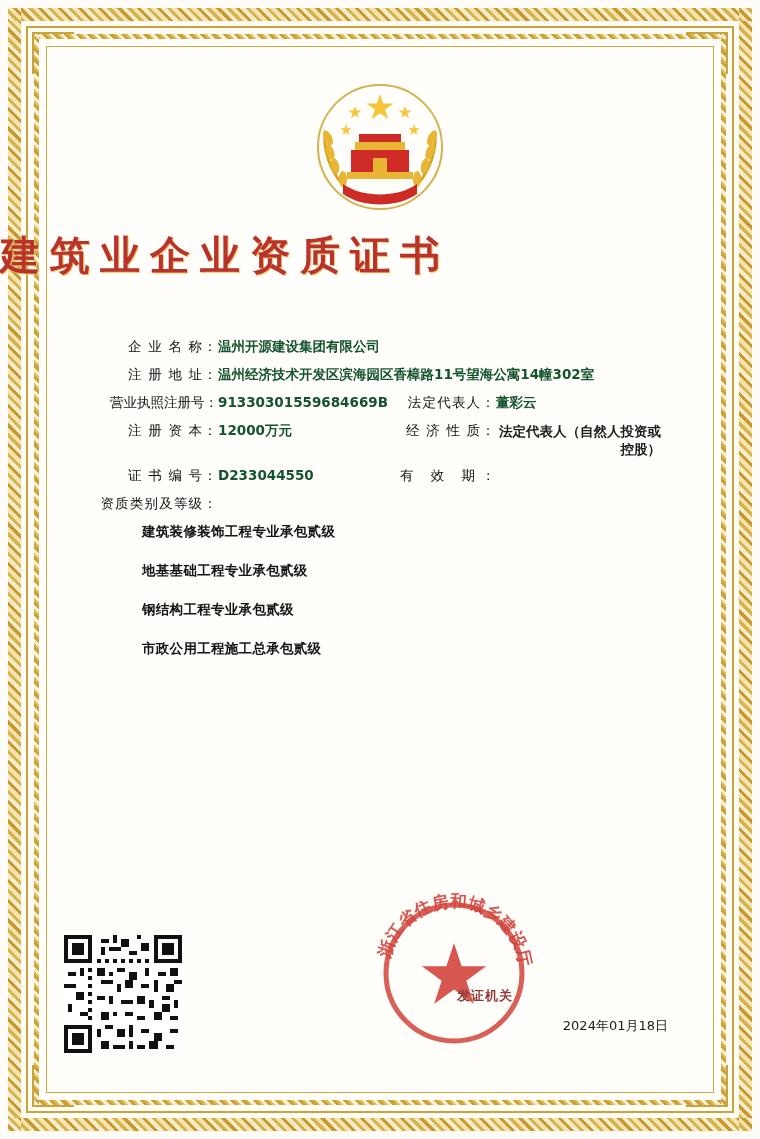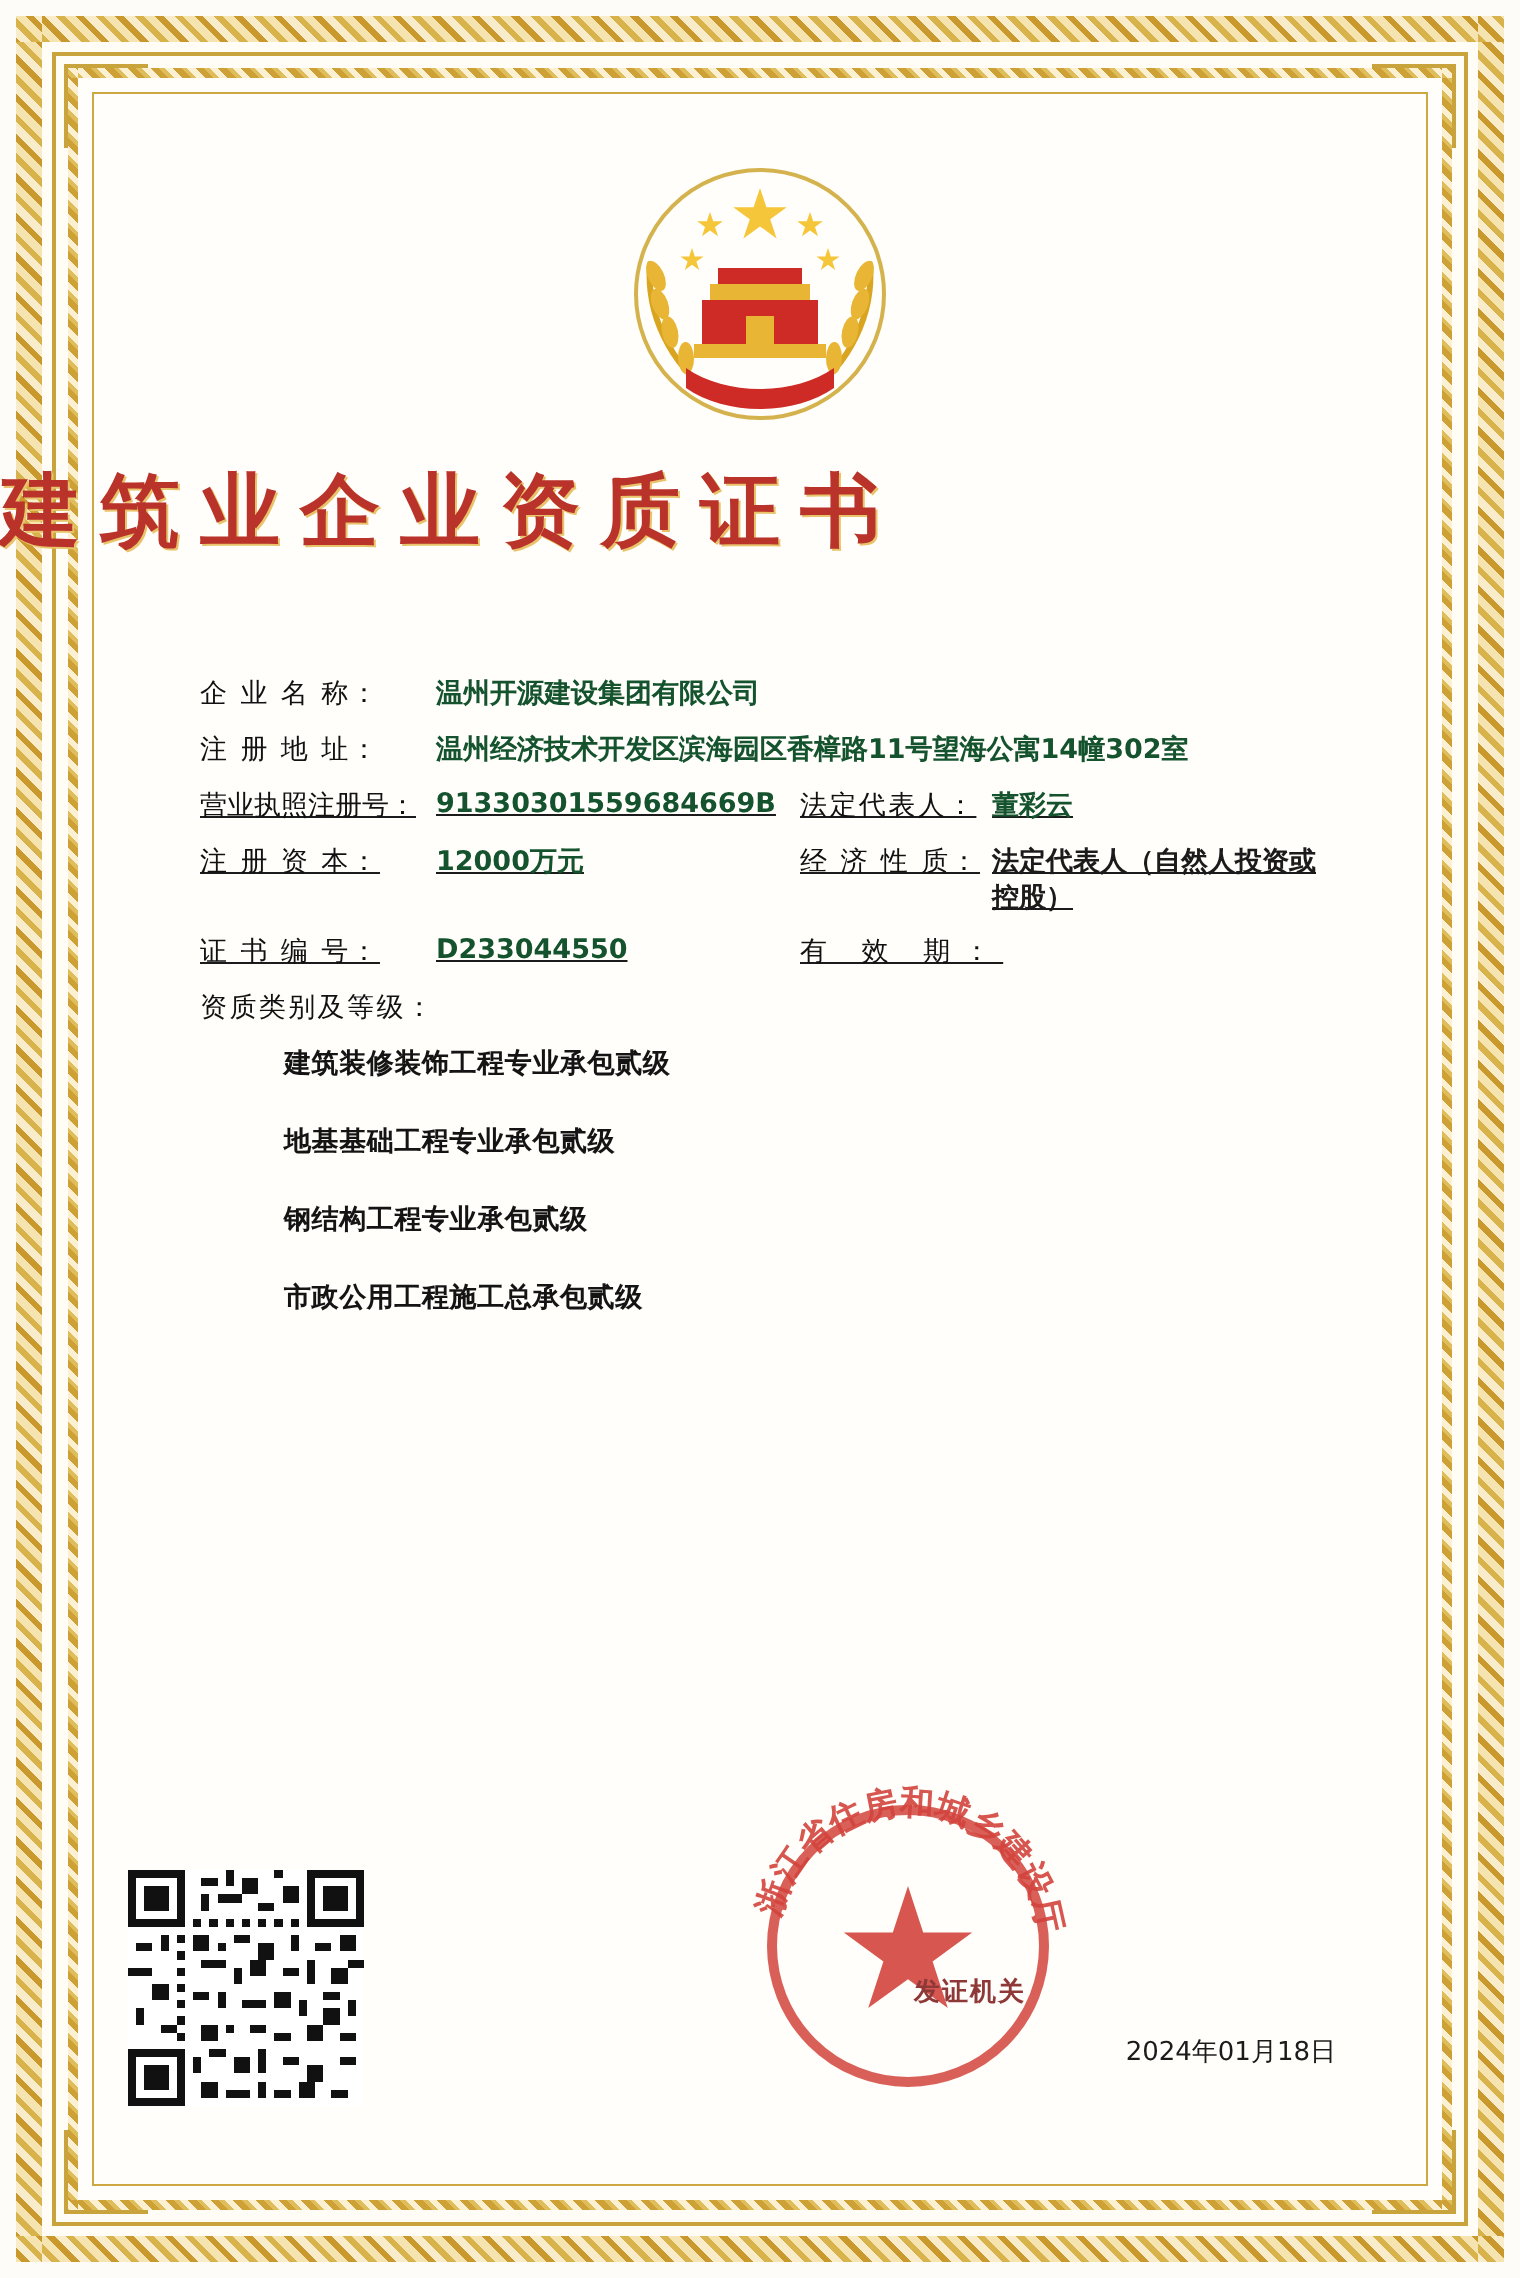--- a/index.html
+++ b/index.html
@@ -107,41 +107,41 @@
     width: 570px;
     font-family: "DejaVu Sans", "Liberation Sans", sans-serif;
     color: #1b1b1b;
     font-size: 13.5px;
   }
   .row {
     display: flex;
     align-items: flex-start;
     margin-bottom: 9px;
     min-height: 19px;
+    text-align: right;
   }
   .label {
     width: 118px;
     flex: 0 0 118px;
     font-size: 13.5px;
     color: #111;
     letter-spacing: 0px;
     white-space: nowrap;
   }
   .label.sp2 { letter-spacing: 6.5px; }
   .label.sp4 { letter-spacing: 1.2px; }
   .value {
     font-weight: bold;
     font-size: 13.5px;
     color: #14532d;
     white-space: nowrap;
   }
 
   .two-col {
     display: flex;
-    text-decoration: underline;
   }
   .col-left { width: 300px; flex: 0 0 300px; }
   .col-right { width: 270px; flex: 0 0 270px; }
 
   .col-right .label { width: 96px; flex: 0 0 96px; }
 
   .multiline-value {
     font-weight: bold;
     line-height: 18px;
     white-space: normal;

